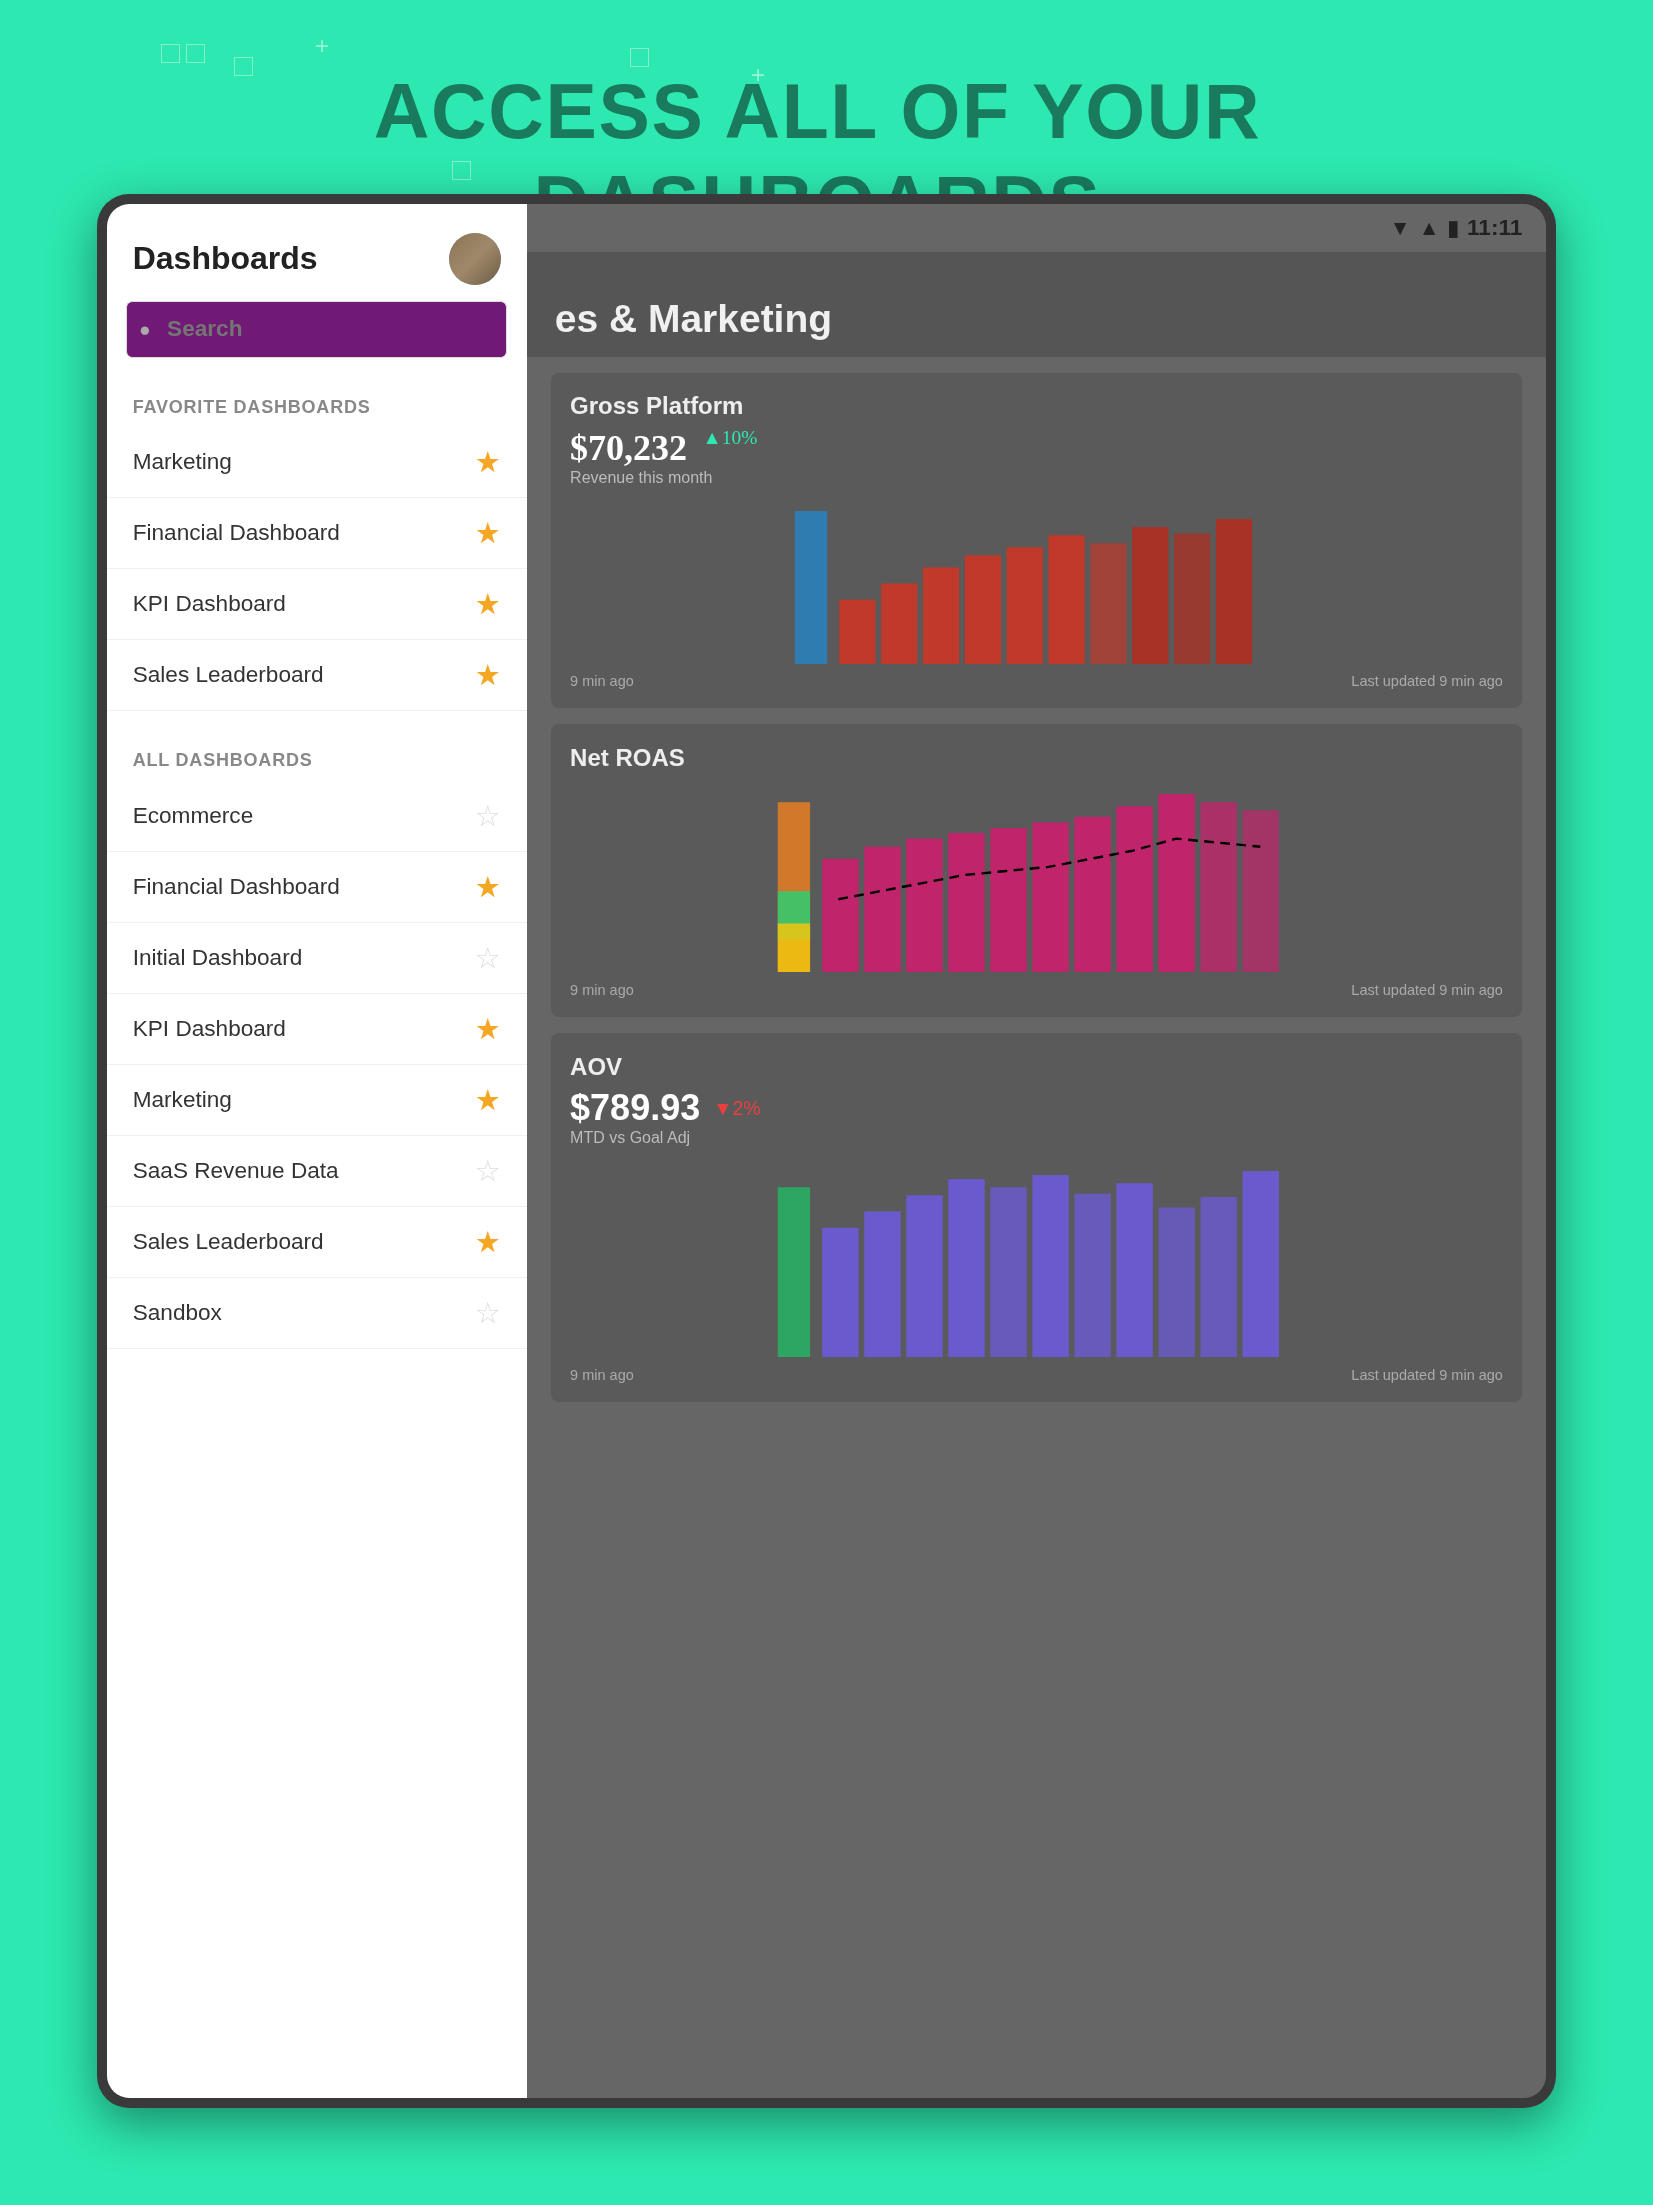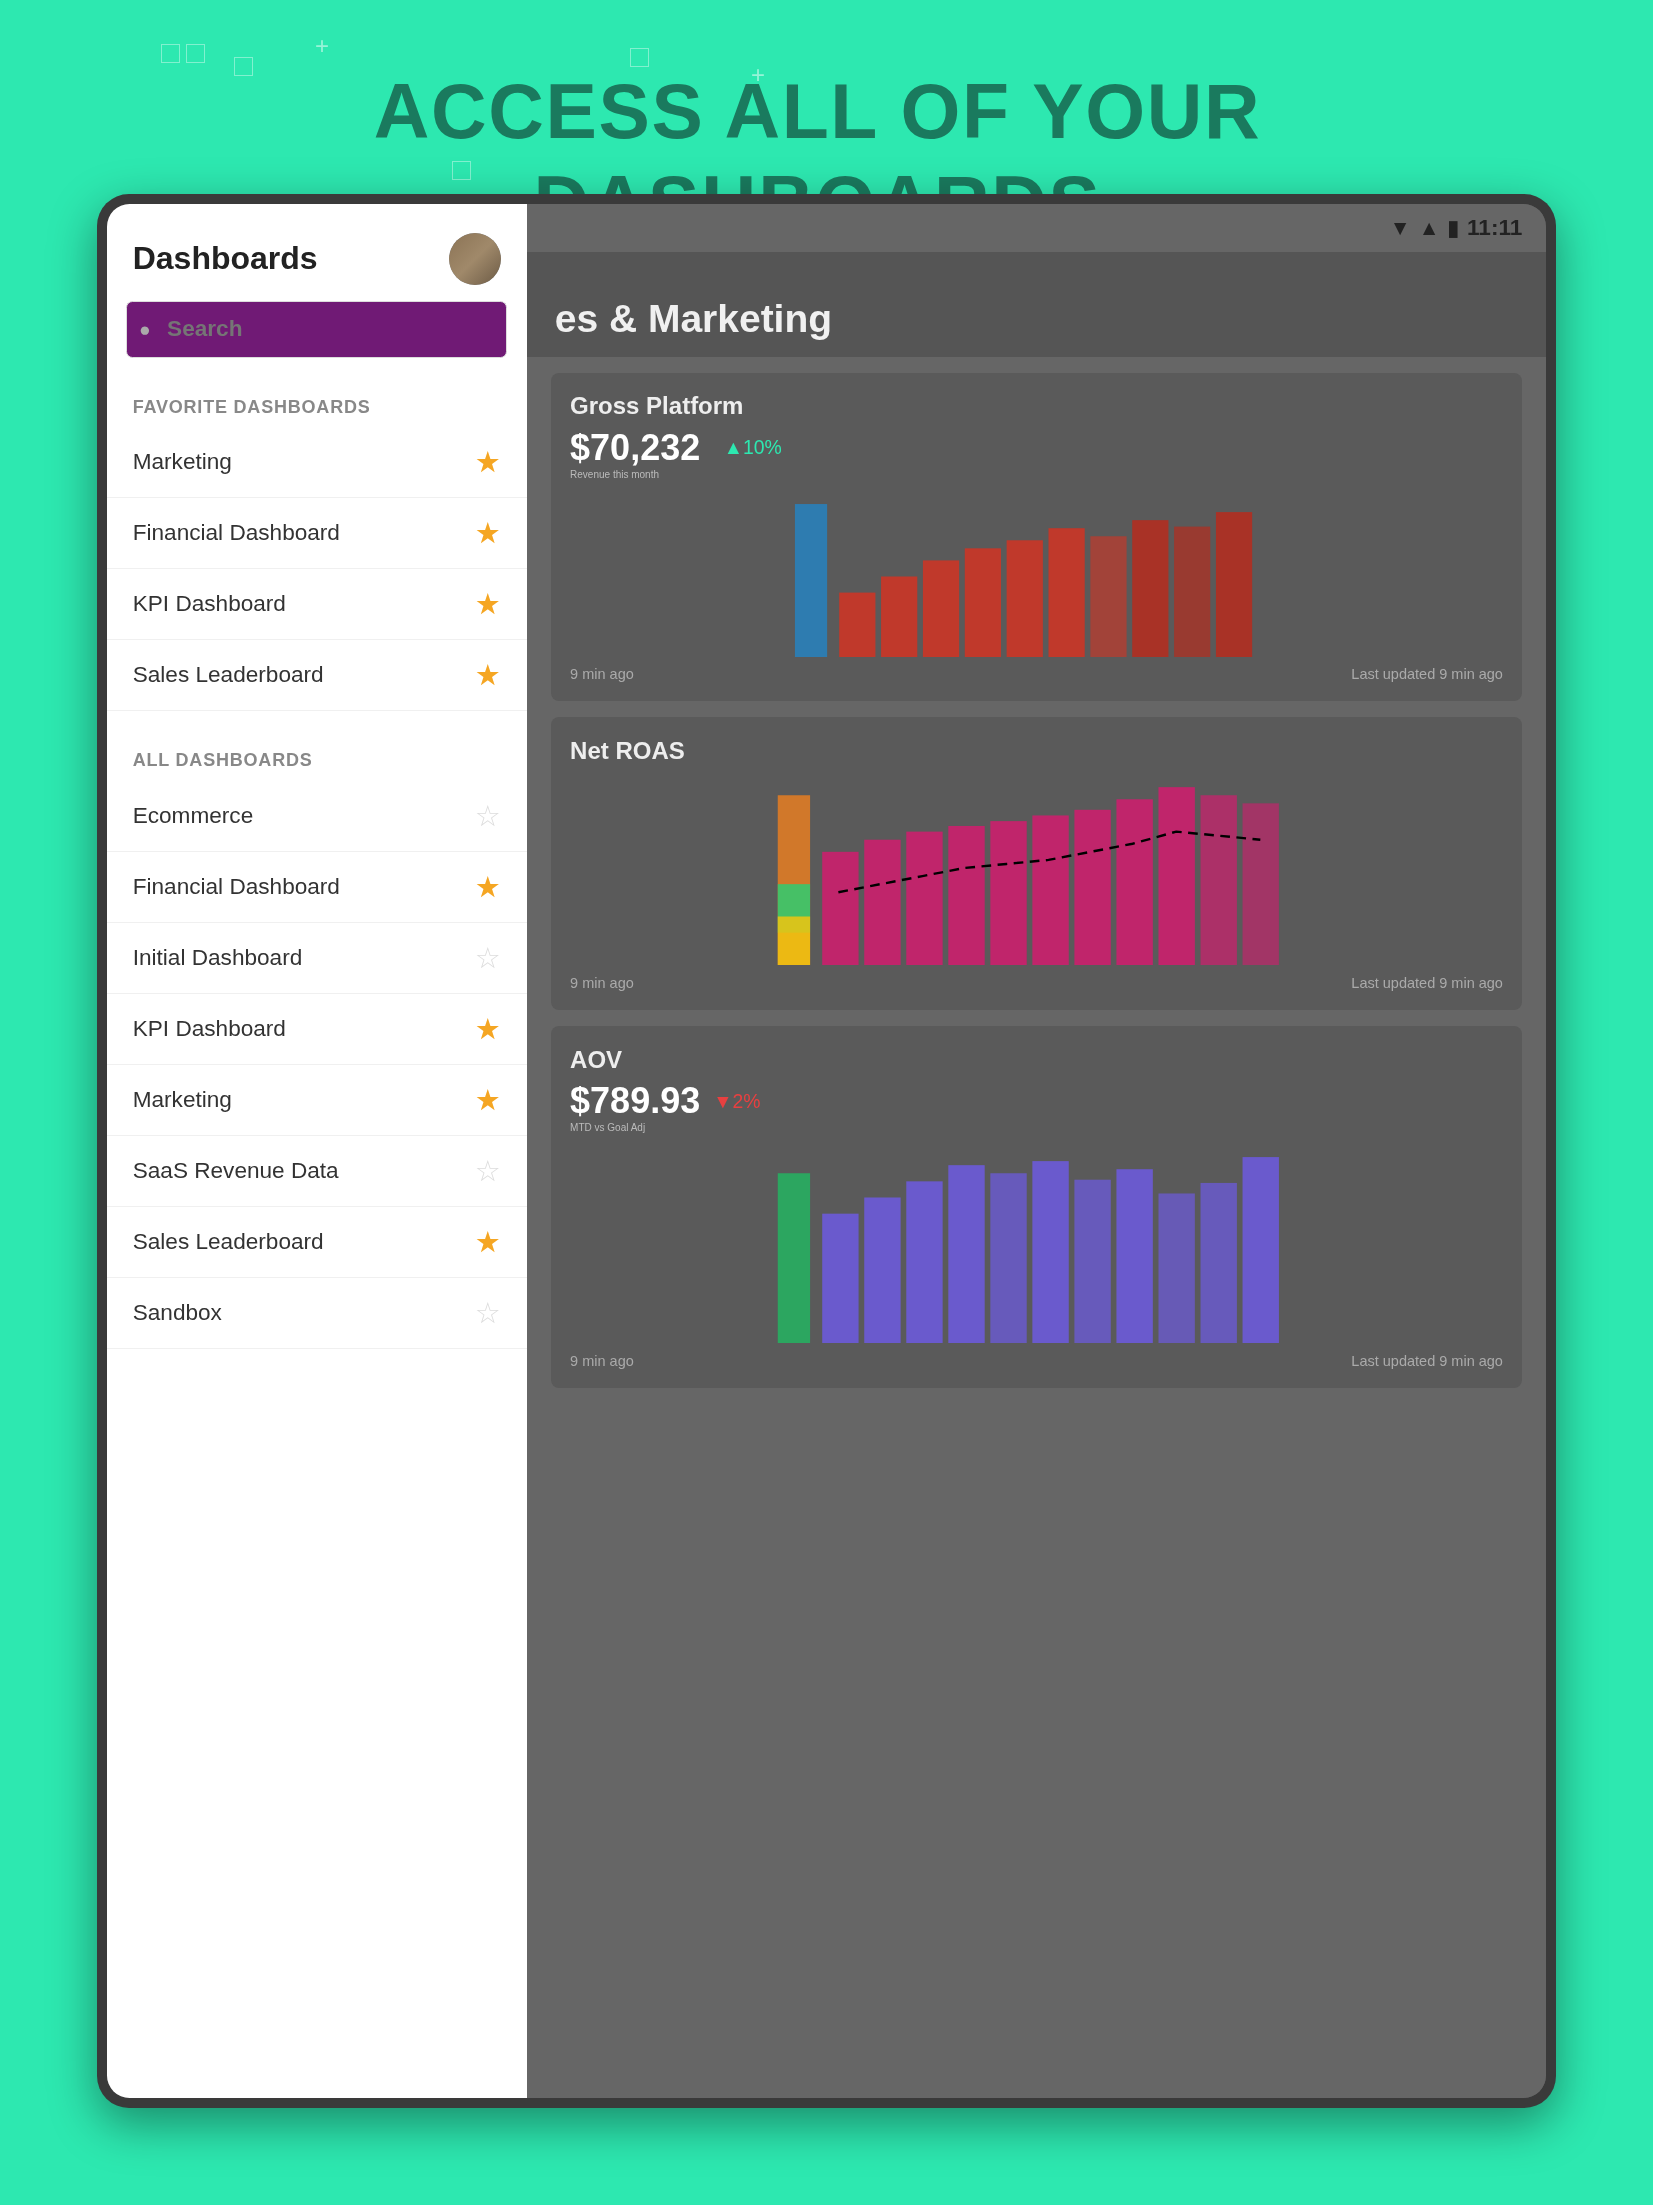--- a/index.html
+++ b/index.html
@@ -225,21 +225,21 @@
       margin-left: 6.5px;
     }
 
     .chart-change-negative {
       font-size: 19.4px;
       color: #e84040;
       margin-left: 6.5px;
     }
 
     .chart-subtitle {
-      font-size: 10px;
+      font-size: 16px;
       color: #bbb;
       margin-bottom: 16px;
     }
 
     .update-row {
       display: flex;
       justify-content: space-between;
       font-size: 14.5px;
       color: #aaa;
       margin-top: 6.5px;
@@ -361,21 +361,21 @@
     <div class="main-content">
 
       <div style="height:48px;"></div>
 
       <div class="page-header">
         <div class="page-title">es &amp; Marketing</div>
       </div>
 
       <div class="chart-card">
         <div class="chart-title">Gross Platform</div>
-        <div style="display:flex;align-items:center;gap:17px;">
+        <div style="display:flex;align-items:flex-start;gap:9px;font-family:Liberation Serif, serif;">
           <span class="chart-value">$70,232</span>
           <span class="chart-change-positive">▲10%</span>
         </div>
         <div class="chart-subtitle">Revenue this month</div>
 
         
         <svg width="100%" height="161" viewBox="0 0 600 200">
 
           <rect x="0" y="10" width="40" height="190" fill="#2980b9" opacity="0.9"></rect>
 

